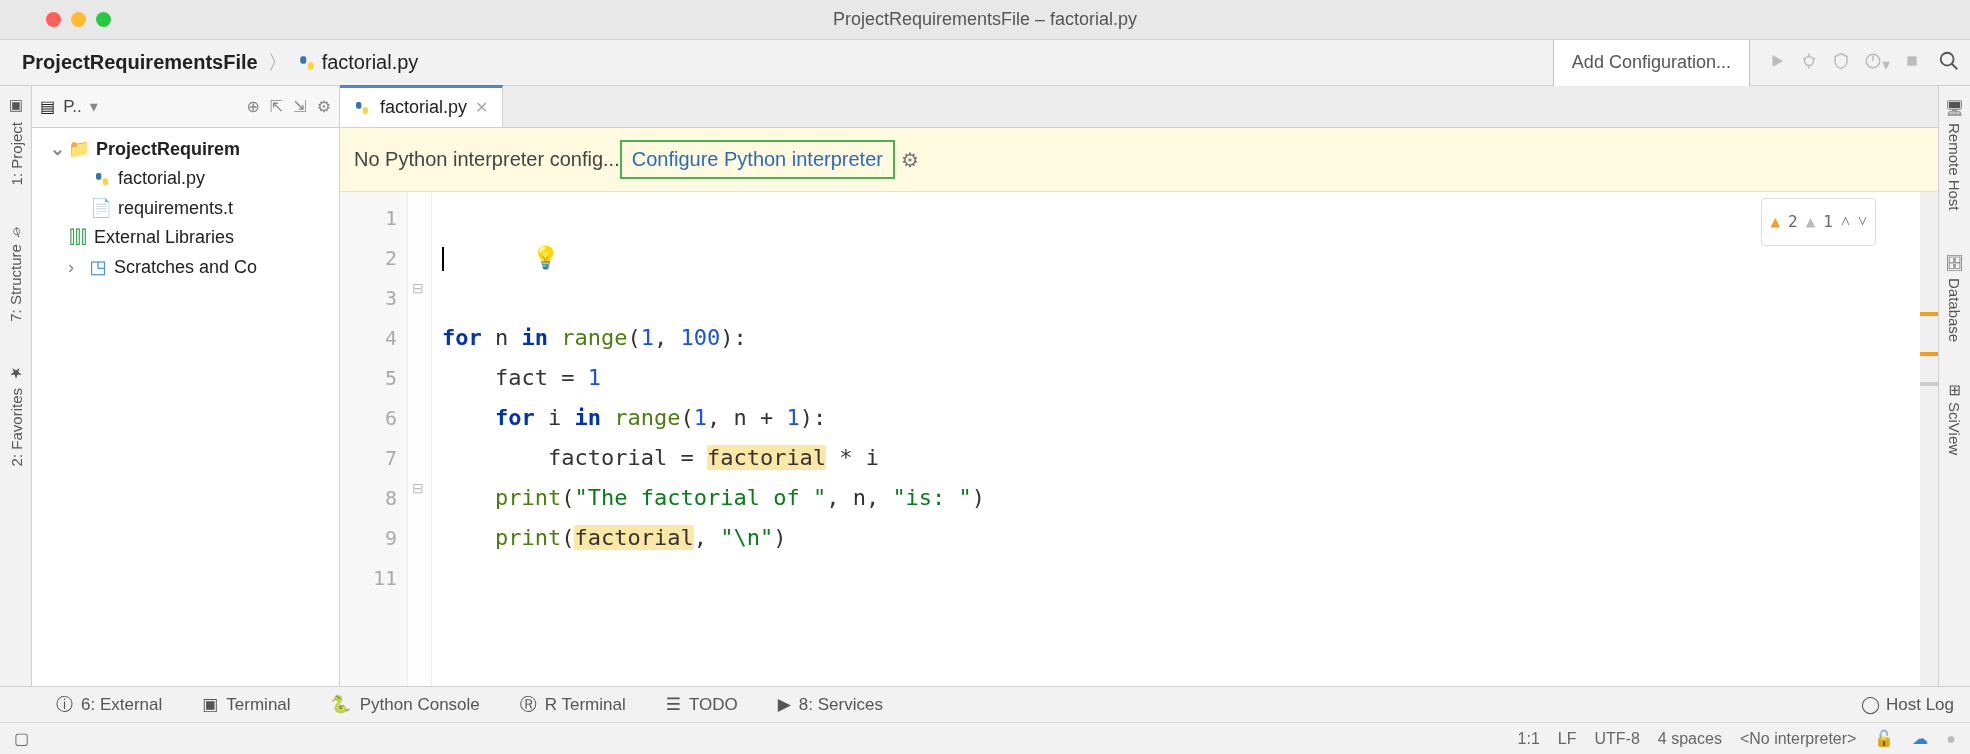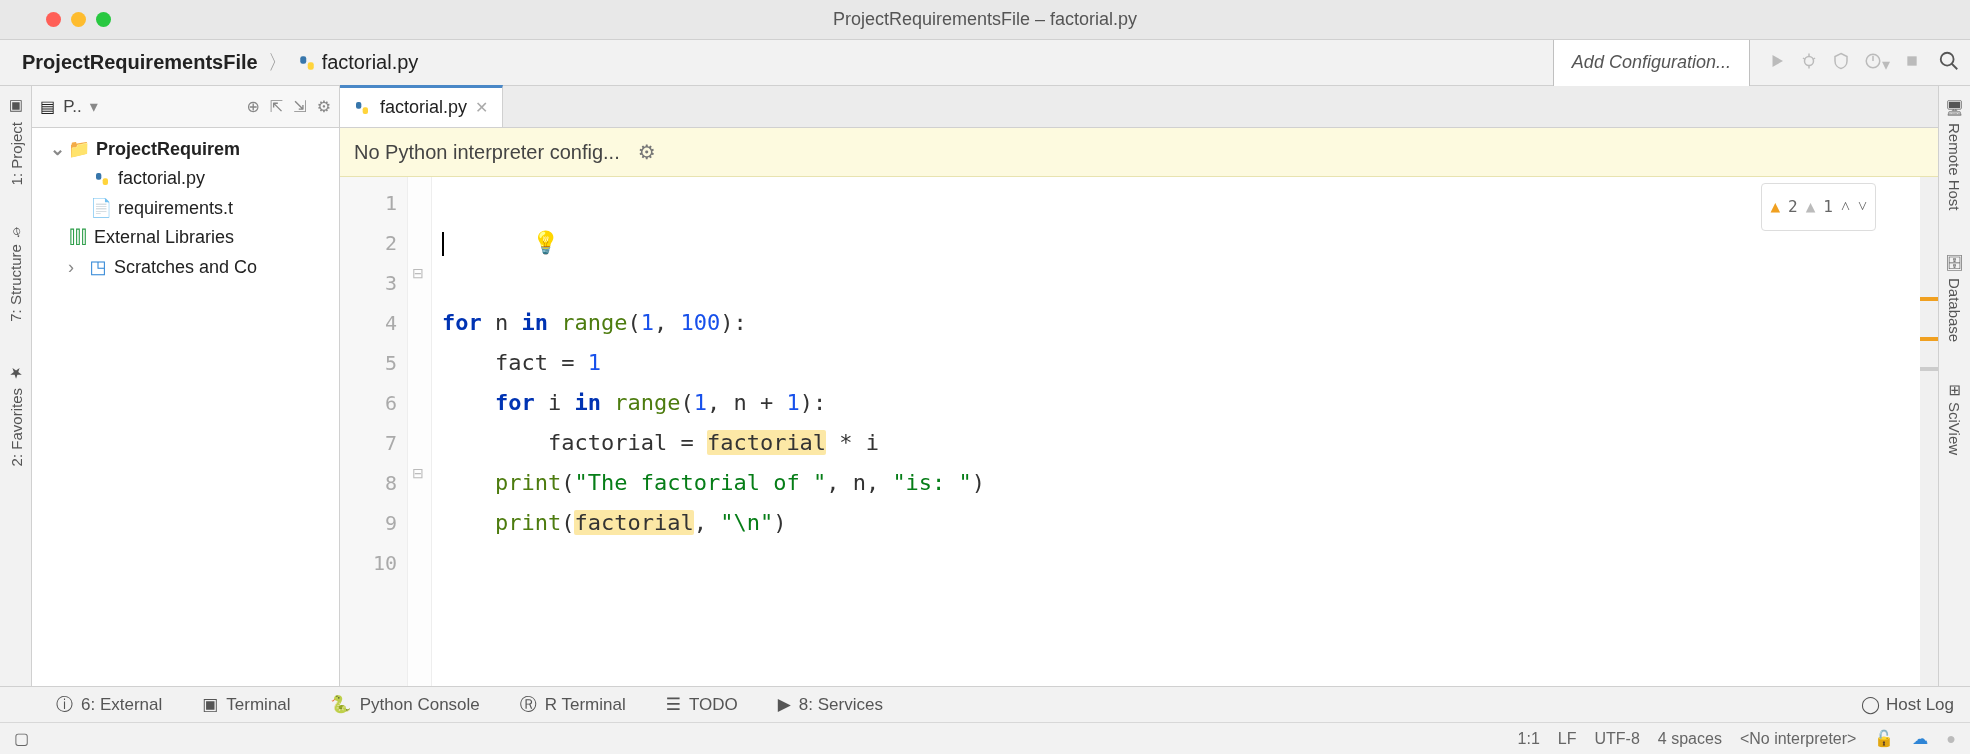--- a/index.html
+++ b/index.html
@@ -66,21 +66,20 @@
     align-items: center;
     gap: 10px;
   }
   .add-config-btn {
     background: #fff;
     border: 1px solid #c0c0c0;
     border-radius: 6px;
     padding: 19px 18px;
     font-size: 18px;
     color: #555;
-    font-style: italic;
   }
   .toolbar-icons { display: flex; gap: 14px; align-items: center; color: #bbb; padding: 0 8px;}
   .toolbar-icons svg { fill: #bbb; }
   .search-icon svg { fill: #555; }
 
   
   .main {
     display: flex;
     height: calc(754px - 40px - 46px - 36px - 32px);
     position: relative;
@@ -170,21 +169,20 @@
     font-size: 18px;
   }
   .editor-tab .close { color: #aaa; font-size: 16px; }
 
   .notif-bar {
     background: #fdfadf;
     border-bottom: 1px solid #e8e3b0;
     padding: 12px 14px;
     display: flex;
     align-items: center;
-    gap: 12px;
     font-size: 20px;
   }
   .notif-msg { color: #444; white-space: nowrap; overflow: hidden; text-overflow: ellipsis;}
   .notif-link {
     border: 2px solid #4caf50;
     color: #2a6bbf;
     padding: 6px 10px;
     background: #fdfadf;
     white-space: nowrap;
   }
@@ -407,35 +405,36 @@
               <rect x="13" y="11" width="8" height="10" rx="3" fill="#ffd43b"></rect>
             </svg>
           </span>
         <span>factorial.py</span>
         <span class="close">✕</span>
       </div>
     </div>
 
     <div class="notif-bar">
       <span class="notif-msg">No Python interpreter config...</span>
+      <a class="notif-link">Configure Python interpreter</a>
       <span class="notif-gear">⚙</span>
     </div>
 
     <div class="code-wrap">
       <div class="gutter-col">
         <div>1</div>
         <div>2</div>
         <div>3</div>
         <div>4</div>
         <div>5</div>
         <div>6</div>
         <div>7</div>
         <div>8</div>
         <div>9</div>
-        <div>10</div>
+        <div>11</div>
       </div>
       <div class="fold-col">
         <span class="fold-mark" style="top:88px">⊟</span>
         <span class="fold-mark" style="top:288px">⊟</span>
       </div>
       <div class="code">
 <span class="caret"></span>
 
 <span class="kw">for</span><span> n </span><span class="kw">in</span><span class="fn"> range</span><span>(</span><span class="num">1</span><span>, </span><span class="num">100</span><span>):</span>
 <span>    fact = </span><span class="num">1</span>

